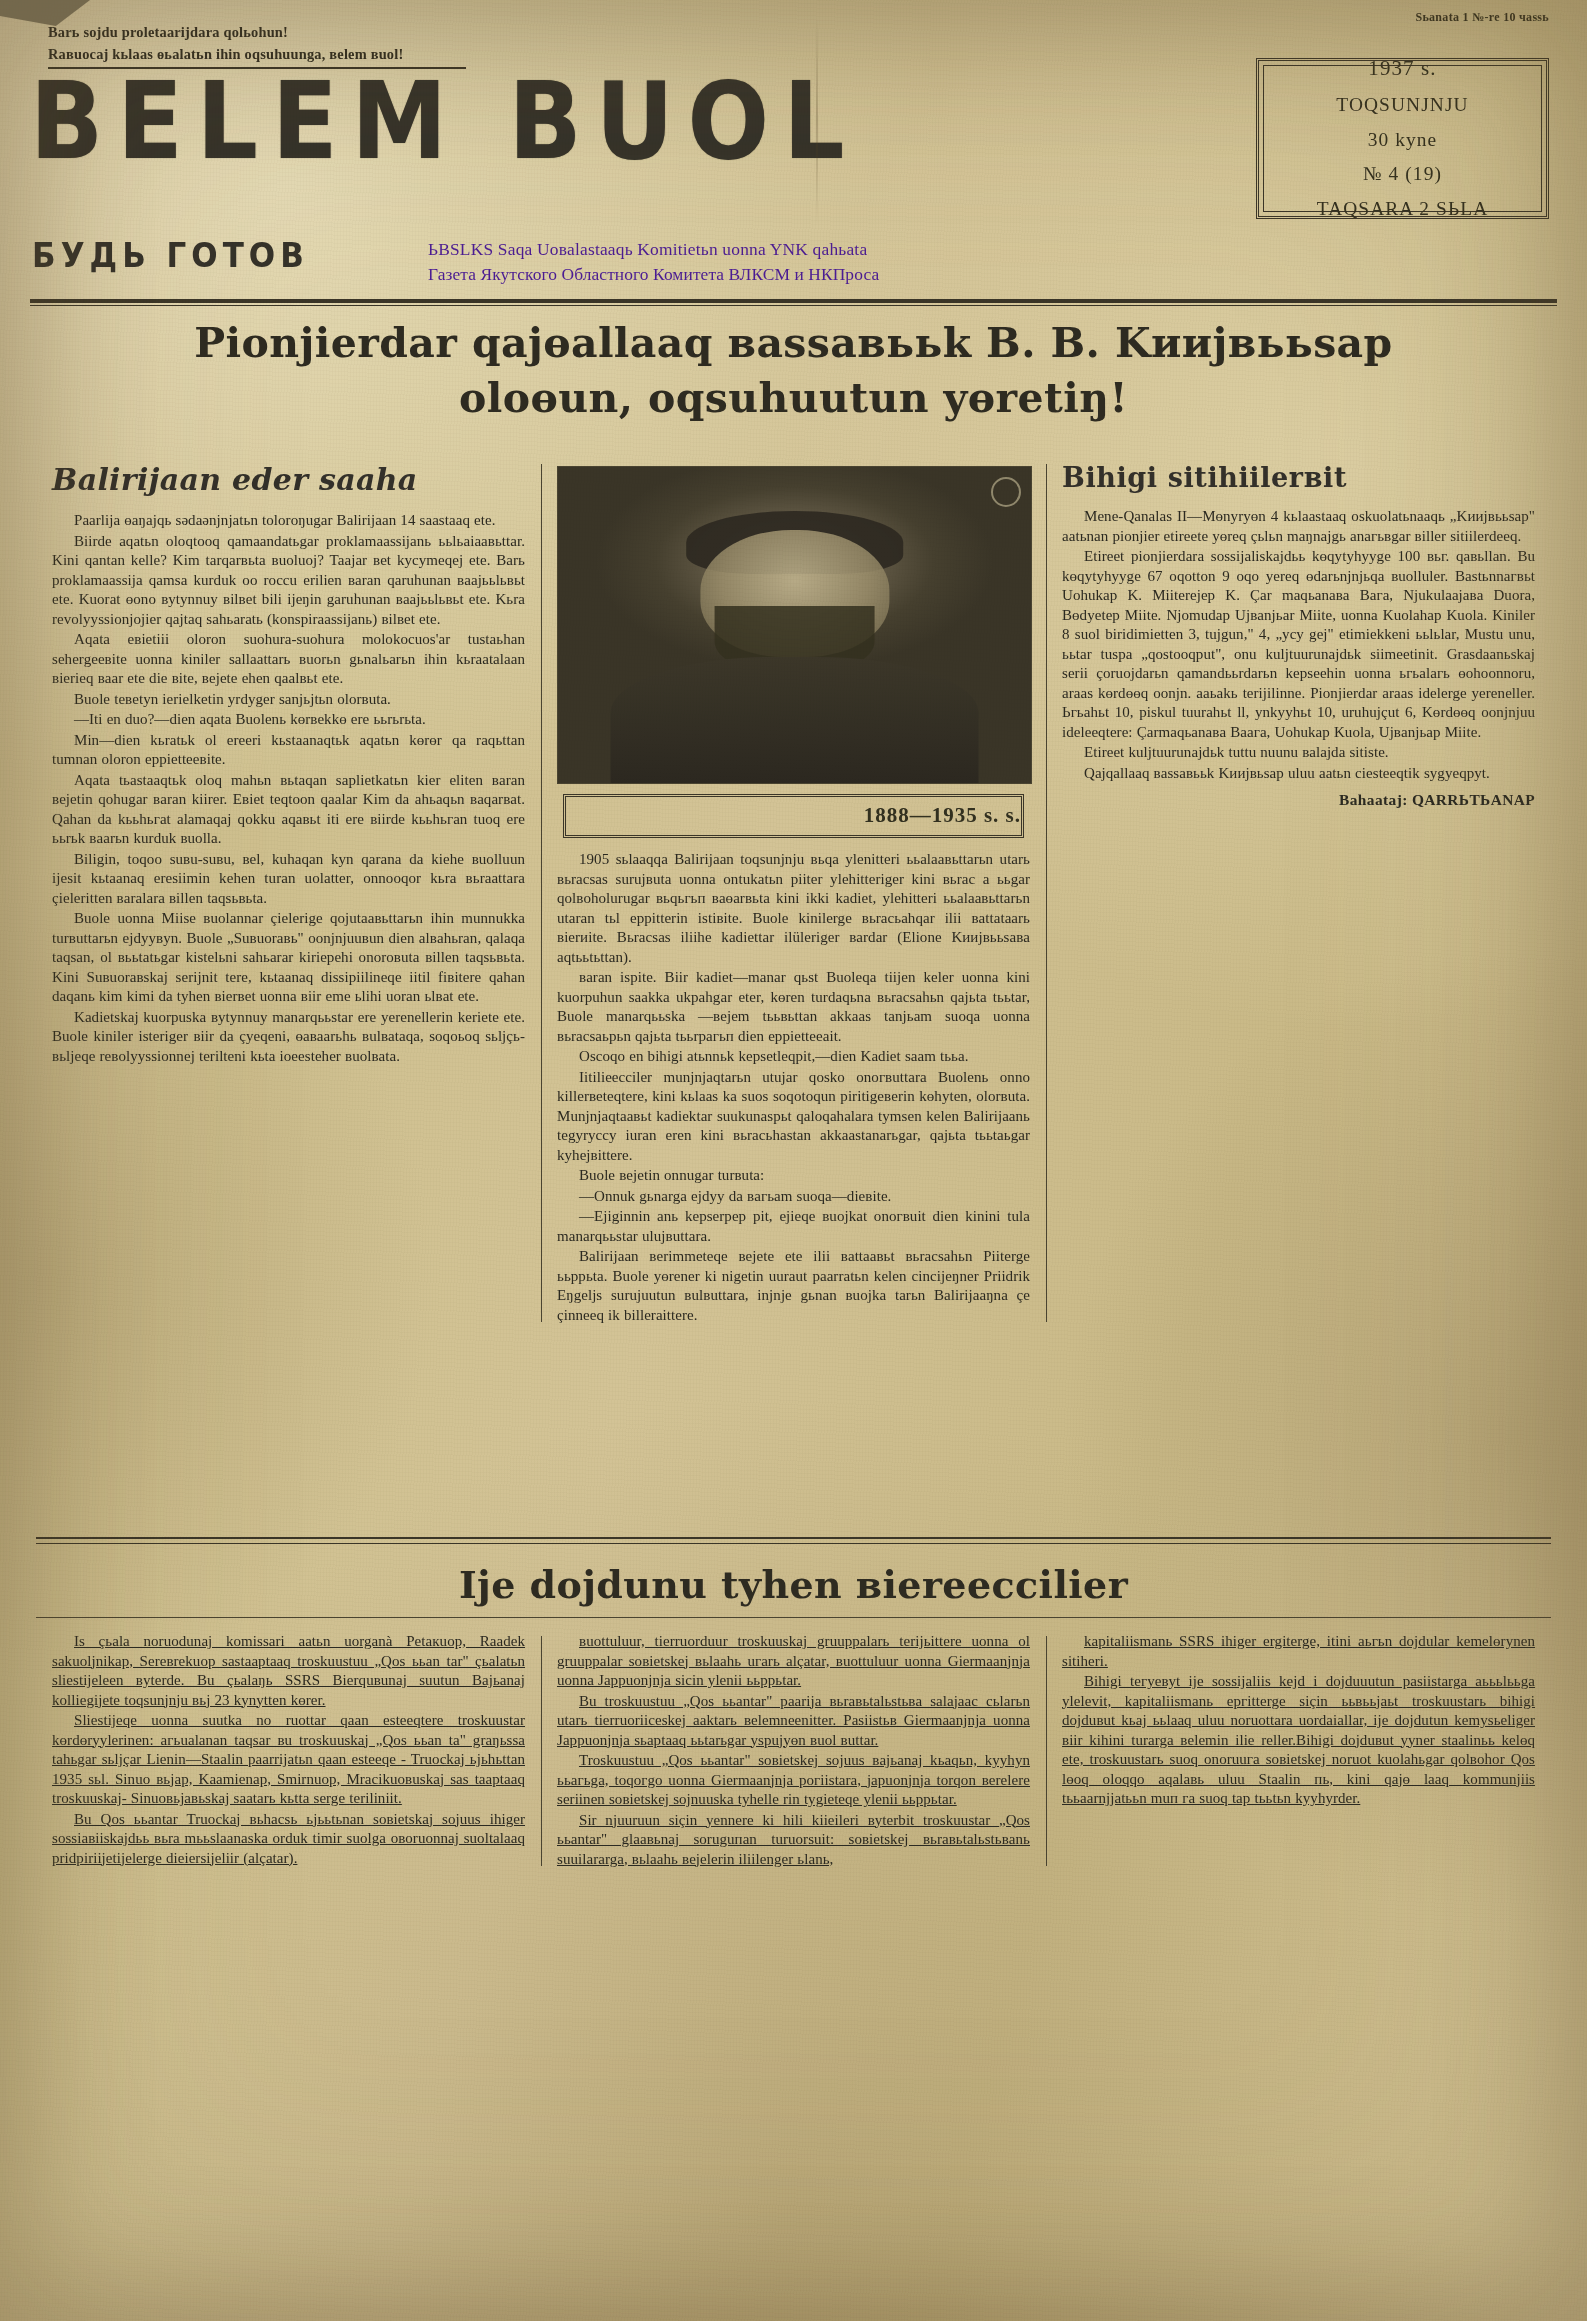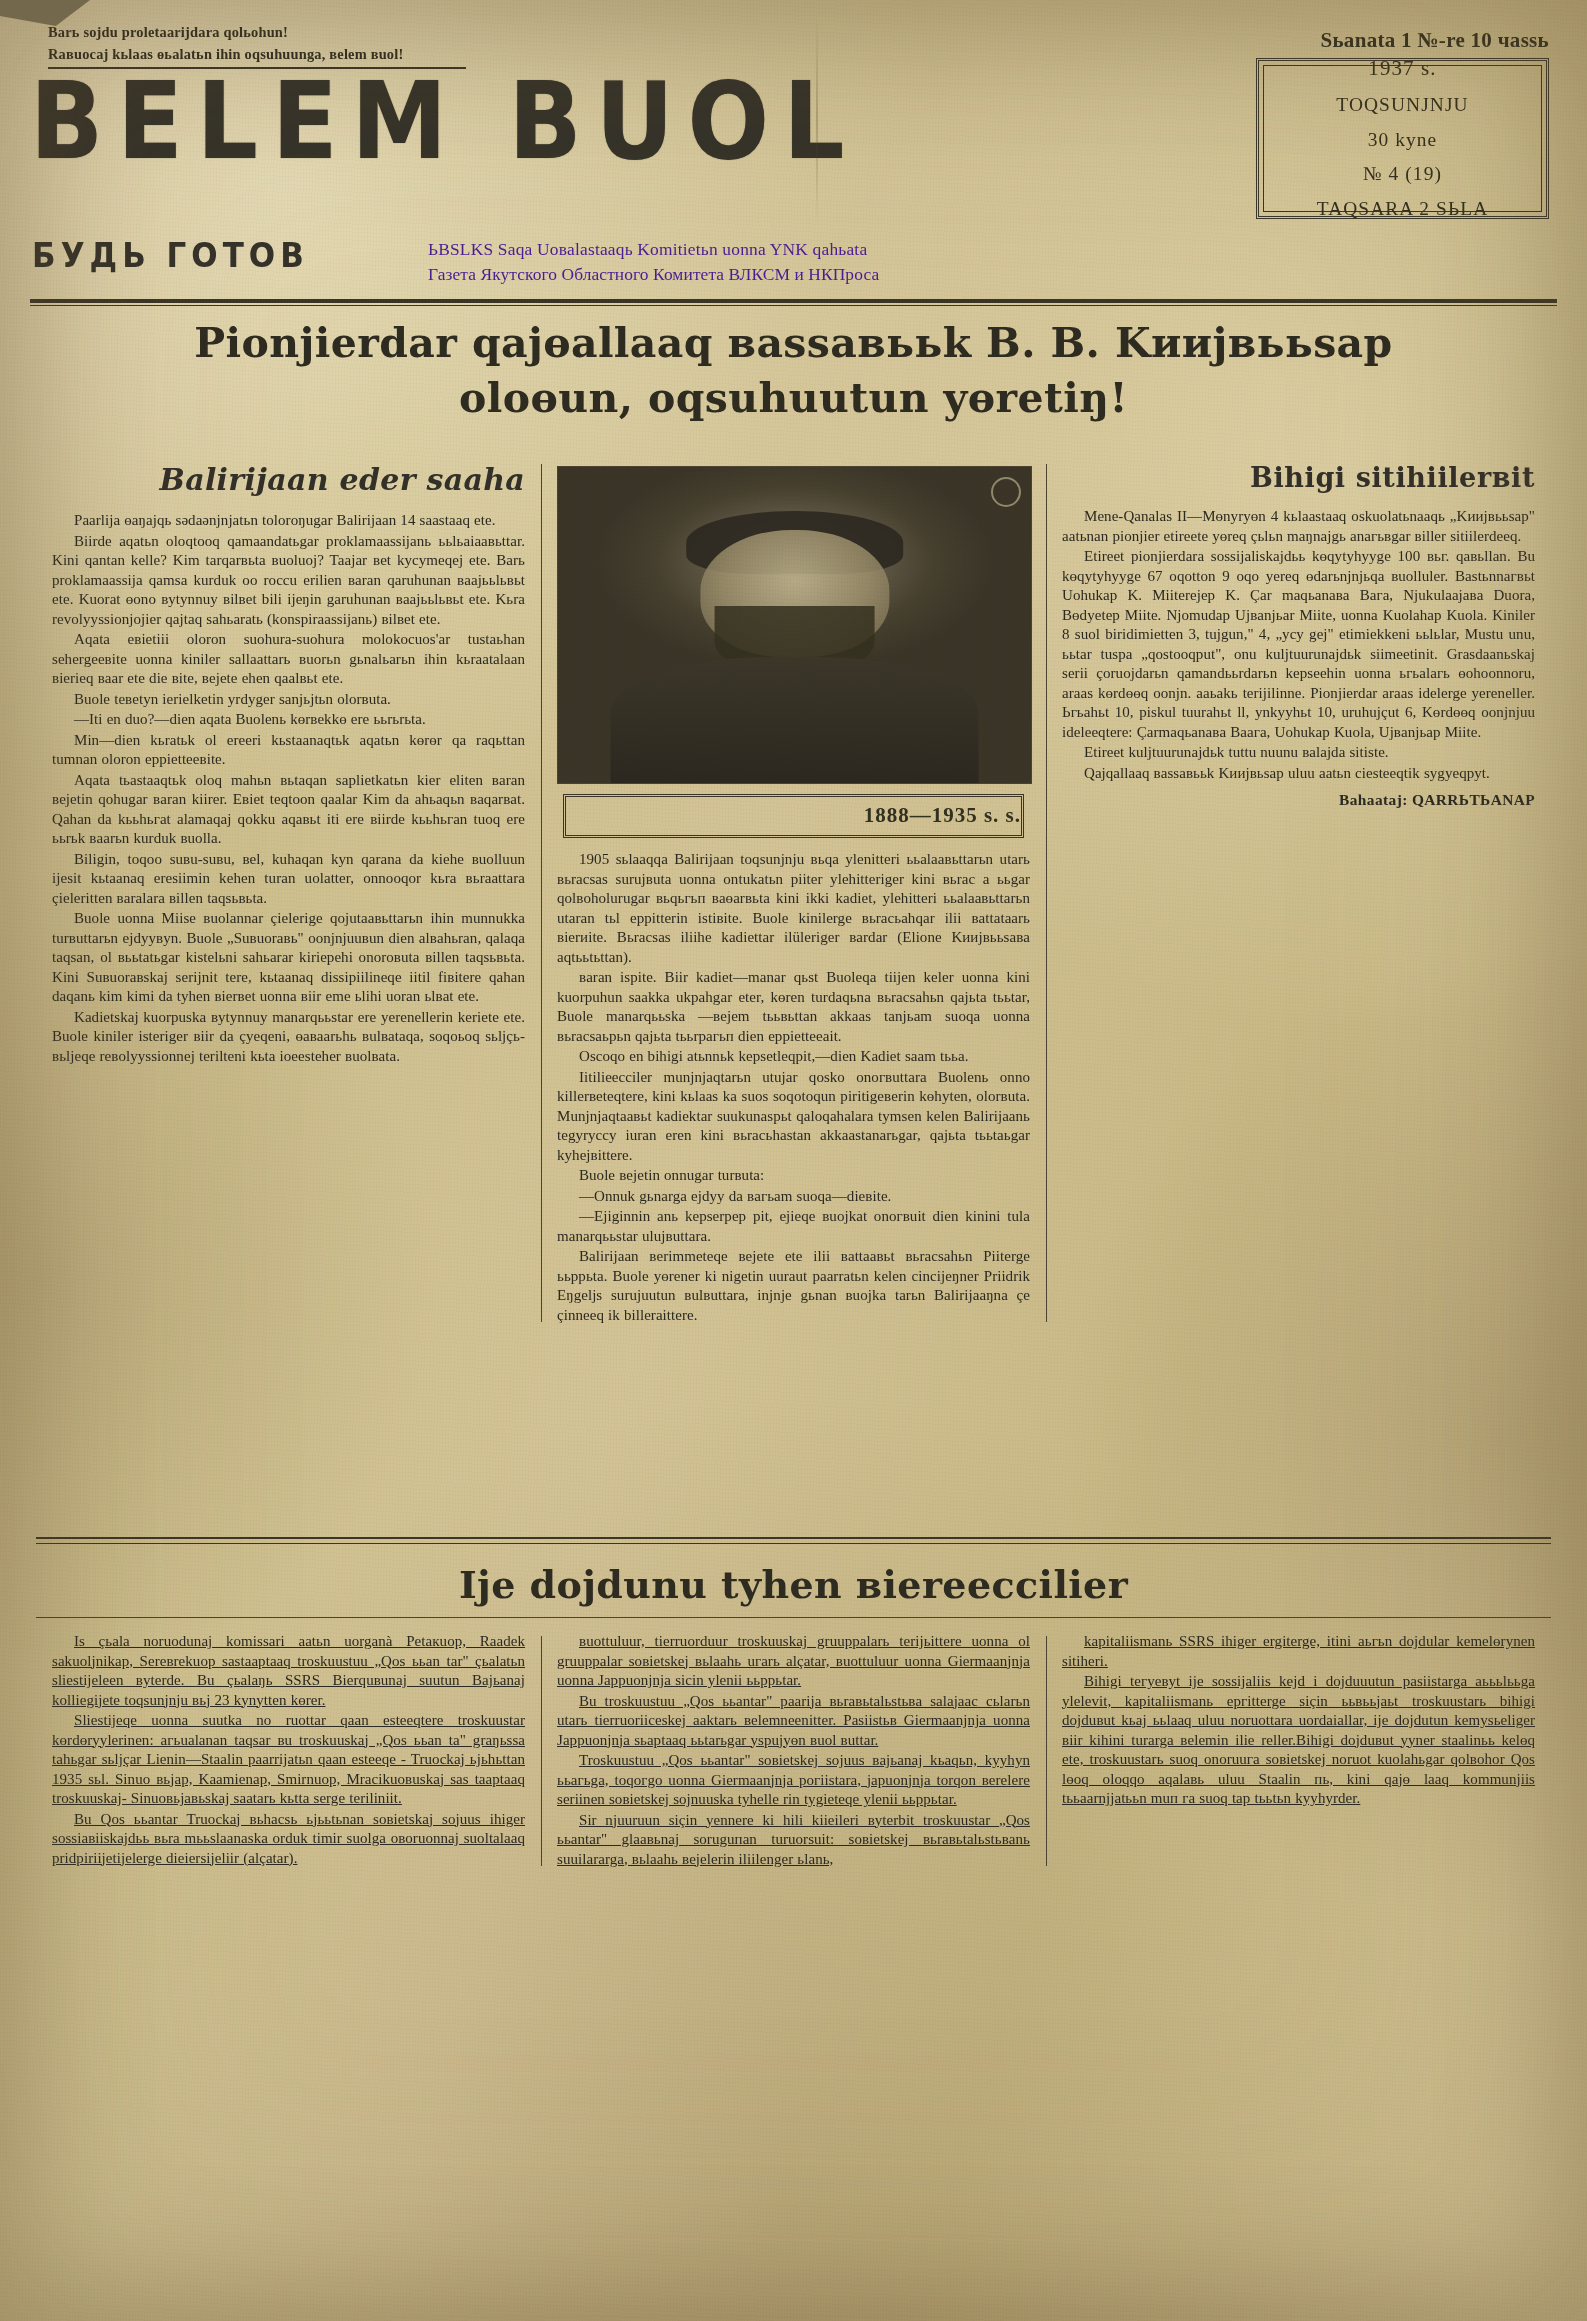--- a/index.html
+++ b/index.html
@@ -41,22 +41,22 @@
   .slogan{
     position:absolute;left:48px;top:22px;width:557px;
     font-family:"Liberation Serif",serif;
     font-size:14.4px;font-weight:700;line-height:1.5;
     letter-spacing:0.2px;color:#2e2b20;
   }
   .slogan .rule{
     margin-top:2px;height:0;border-top:2.2px solid #3a3527;width:418px;
   }
   .issue-line{
-    position:absolute;right:38px;top:28px;
-    font-size:21px;font-weight:600;letter-spacing:0.3px;color:#33301f;
+    position:absolute;right:38px;top:10px;
+    font-size:12px;font-weight:600;letter-spacing:0.3px;color:#33301f;
     white-space:nowrap;
   }
 
   .logo-wrap{position:absolute;left:30px;top:68px;width:1095px;}
   .logo{
     font-family:"DejaVu Sans", sans-serif;
     font-weight:700;font-size:96px;line-height:.98;
     letter-spacing:14px;color:#35322a;
     transform:scaleY(1.12);transform-origin:left top;
     text-shadow:0 0 1px rgba(50,45,30,.6);
@@ -100,21 +100,21 @@
 
   
   .cols{position:absolute;left:36px;right:36px;top:460px;}
   .colgrid{display:grid;grid-template-columns:1fr 1fr 1fr;gap:0;}
   .col{padding:0 16px;position:relative;}
   .col + .col:before{
     content:"";position:absolute;left:0;top:4px;bottom:4px;border-left:1.5px solid #4a4431;
   }
   .art-title{
     font-family:"DejaVu Serif",serif;
-    font-style:italic;font-weight:700;font-size:30px;text-align:right;
+    font-style:italic;font-weight:700;font-size:30px;text-align:left;
     color:#33302a;margin:2px 0 14px;letter-spacing:0.3px;
   }
   .art-title.up{font-style:normal;font-size:27px;letter-spacing:0.6px;}
   p.body{
     margin:0 0 1px;text-indent:22px;text-align:justify;
     font-size:15px;line-height:1.30;color:#2b2920;
     letter-spacing:0.05px;
     -webkit-hyphens:auto;hyphens:auto;
     word-spacing:0.3px;
   }

